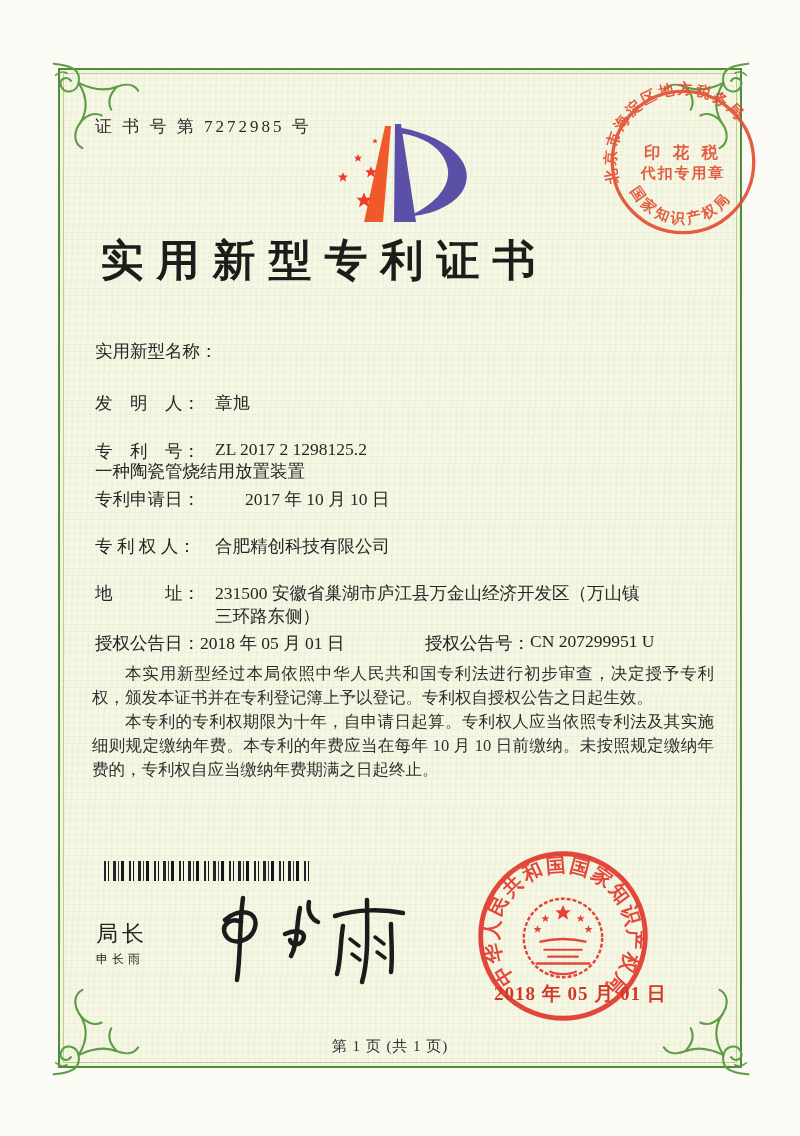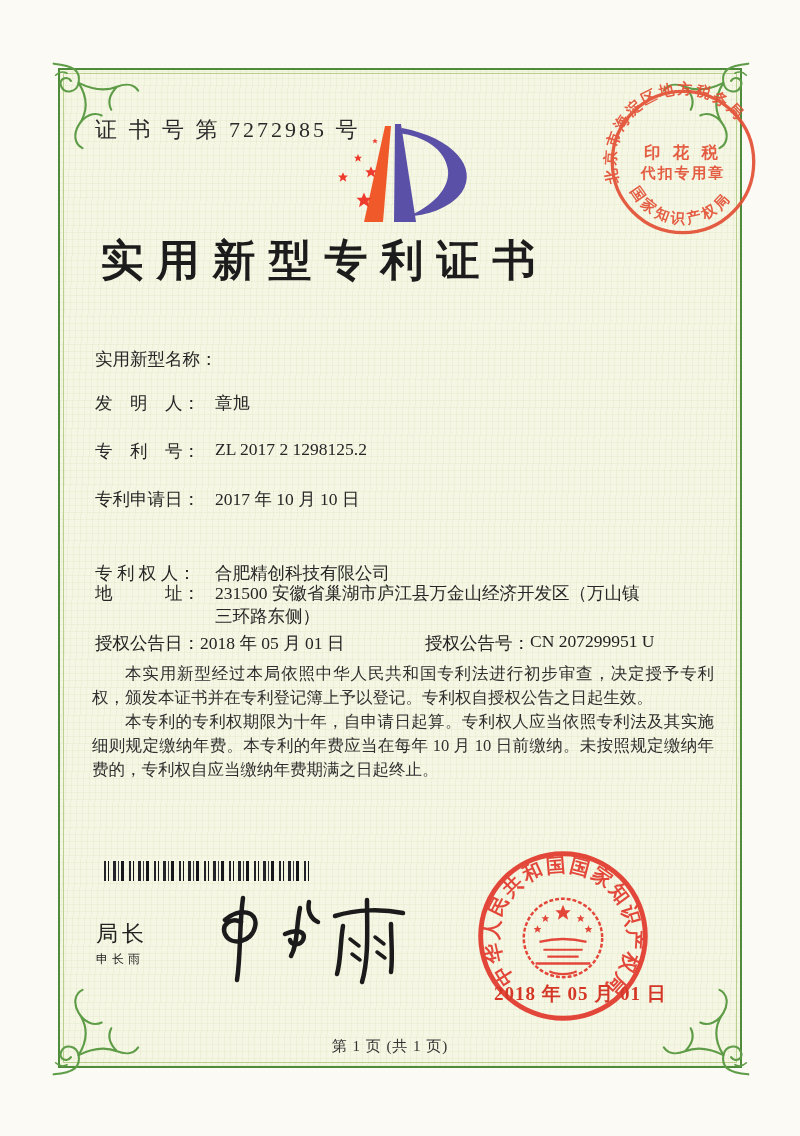--- a/index.html
+++ b/index.html
@@ -25,35 +25,35 @@
   }
   .corner{position:absolute;width:96px;height:96px;}
   .corner svg{width:100%;height:100%;}
   .corner.tl{left:46px;top:56px;}
   .corner.tr{right:44px;top:56px;transform:scaleX(-1);}
   .corner.bl{left:46px;bottom:54px;transform:scaleY(-1);}
   .corner.br{right:44px;bottom:54px;transform:scale(-1,-1);}
 
   
   .cert-no{
-    position:absolute;left:95px;top:115px;font-size:22px;letter-spacing:3px;color:#2a2a2a;
+    position:absolute;left:95px;top:115px;font-size:17px;letter-spacing:3px;color:#2a2a2a;
   }
   .logo{position:absolute;left:322px;top:116px;width:168px;height:114px;}
   .tax-stamp{position:absolute;left:601px;top:80px;width:164px;height:164px;opacity:.92;}
   .title{
     position:absolute;left:0;top:232px;width:636px;text-align:center;
     font-size:43px;font-weight:600;letter-spacing:13px;color:#1c1c1c;
     text-indent:13px;
   }
 
   
   .field{position:absolute;left:95px;font-size:17.5px;color:#262626;display:flex;}
   .field .lab{width:120px;flex:0 0 120px;white-space:pre;}
   .field .val{white-space:pre-line;max-width:510px;}
-  .f0{top:347px;flex-direction:column;} .f1{top:391px;} .f2{top:439px;} .f3{top:487px;} .f4{top:561px;justify-content:space-between;}
+  .f0{top:339px;flex-direction:column;} .f1{top:391px;} .f2{top:439px;} .f3{top:487px;gap:30px;} .f4{top:534px;justify-content:space-between;}
   .f5{top:582px;line-height:23px;}
   .grant-row{position:absolute;left:95px;top:631px;width:620px;font-size:17.5px;display:flex;}
   .grant-row .g-date{flex:0 0 330px;display:flex;}
   .grant-row .g-no{display:flex;}
   .grant-row .lab{white-space:pre;}
 
   
   .paras{position:absolute;left:92px;top:662px;width:622px;}
   .paras p{
     margin:0;padding:0;font-size:16.5px;line-height:24px;color:#2f2f2f;
@@ -161,20 +161,21 @@
     </text>
     <text x="80" y="76" text-anchor="middle" font-size="16" fill="#e34f35" font-weight="bold" letter-spacing="4" font-family="Liberation Serif, DejaVu Serif, serif">印 花 税</text>
     <text x="80" y="96" text-anchor="middle" font-size="14.5" fill="#e34f35" font-weight="bold" letter-spacing="2" font-family="Liberation Serif, DejaVu Serif, serif">代扣专用章</text>
   </svg>
 </div>
 
 <div class="title">实用新型专利证书</div>
 
 <div class="field f0">
   <span class="lab">实用新型名称：</span>
+  <span class="val">一种陶瓷管烧结用放置装置</span>
 </div>
 <div class="field f1">
   <span class="lab">发　明　人：</span>
   <span class="val">章旭</span>
 </div>
 <div class="field f2">
   <span class="lab">专　利　号：</span>
   <span class="val">ZL 2017 2 1298125.2</span>
 </div>
 <div class="field f3">

